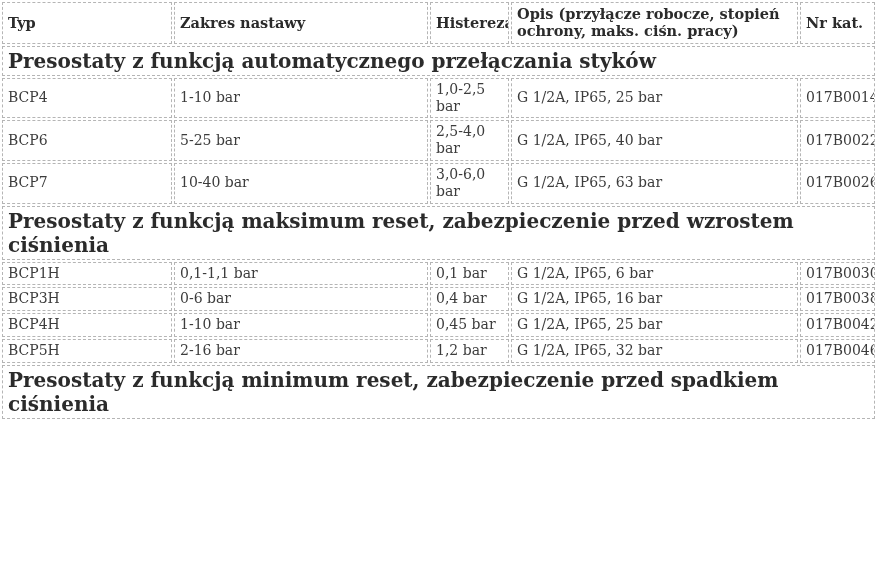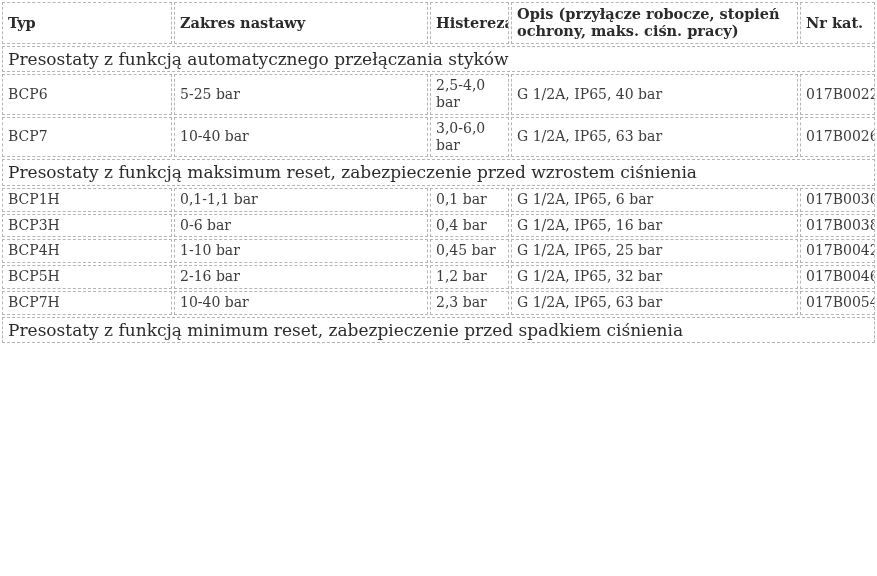--- a/index.html
+++ b/index.html
@@ -31,23 +31,23 @@
     background: #ffffff;
     font-weight: normal;
   }
   table.catalog th.col-header {
     font-weight: bold;
     color: #2b2b2b;
     font-size: 14.5px;
     vertical-align: middle;
   }
   table.catalog td.section-cell {
-    font-weight: normal;
+    font-weight: bold;
     color: #2b2b2b;
-    font-size: 17px;
+    font-size: 20px;
     padding-top: 2px;
     padding-bottom: 2px;
     margin-top: 48px;
   }
   col.c-typ      { width: 170px; }
   col.c-zakres   { width: 254px; }
   col.c-hist     { width: 79px; }
   col.c-opis     { width: 287px; }
   col.c-nrkat    { width: auto; }
 </style>
@@ -67,20 +67,27 @@
         <th class="col-header">Typ</th>
         <th class="col-header">Zakres nastawy</th>
         <th class="col-header">Histereza</th>
         <th class="col-header">Opis (przyłącze robocze, stopień ochrony, maks. ciśn. pracy)</th>
         <th class="col-header">Nr kat.</th>
       </tr>
   </thead>
   <tbody>
       <tr>
         <td class="section-cell" colspan="5">Presostaty z funkcją automatycznego przełączania styków</td>
+      </tr>
+      <tr>
+        <td>BCP4</td>
+        <td>1-10 bar</td>
+        <td>1,0-2,5 bar</td>
+        <td>G 1/2A, IP65, 25 bar</td>
+        <td>017B0014</td>
       </tr>
       <tr>
         <td>BCP6</td>
         <td>5-25 bar</td>
         <td>2,5-4,0 bar</td>
         <td>G 1/2A, IP65, 40 bar</td>
         <td>017B0022</td>
       </tr>
       <tr>
         <td>BCP7</td>
@@ -114,23 +121,16 @@
         <td>017B0042</td>
       </tr>
       <tr>
         <td>BCP5H</td>
         <td>2-16 bar</td>
         <td>1,2 bar</td>
         <td>G 1/2A, IP65, 32 bar</td>
         <td>017B0046</td>
       </tr>
       <tr>
-        <td>BCP7H</td>
-        <td>10-40 bar</td>
-        <td>2,3 bar</td>
-        <td>G 1/2A, IP65, 63 bar</td>
-        <td>017B0054</td>
-      </tr>
-      <tr>
         <td class="section-cell" colspan="5">Presostaty z funkcją minimum reset, zabezpieczenie przed spadkiem ciśnienia</td>
       </tr>
     </tbody>
 </table>
 
 </body></html>

